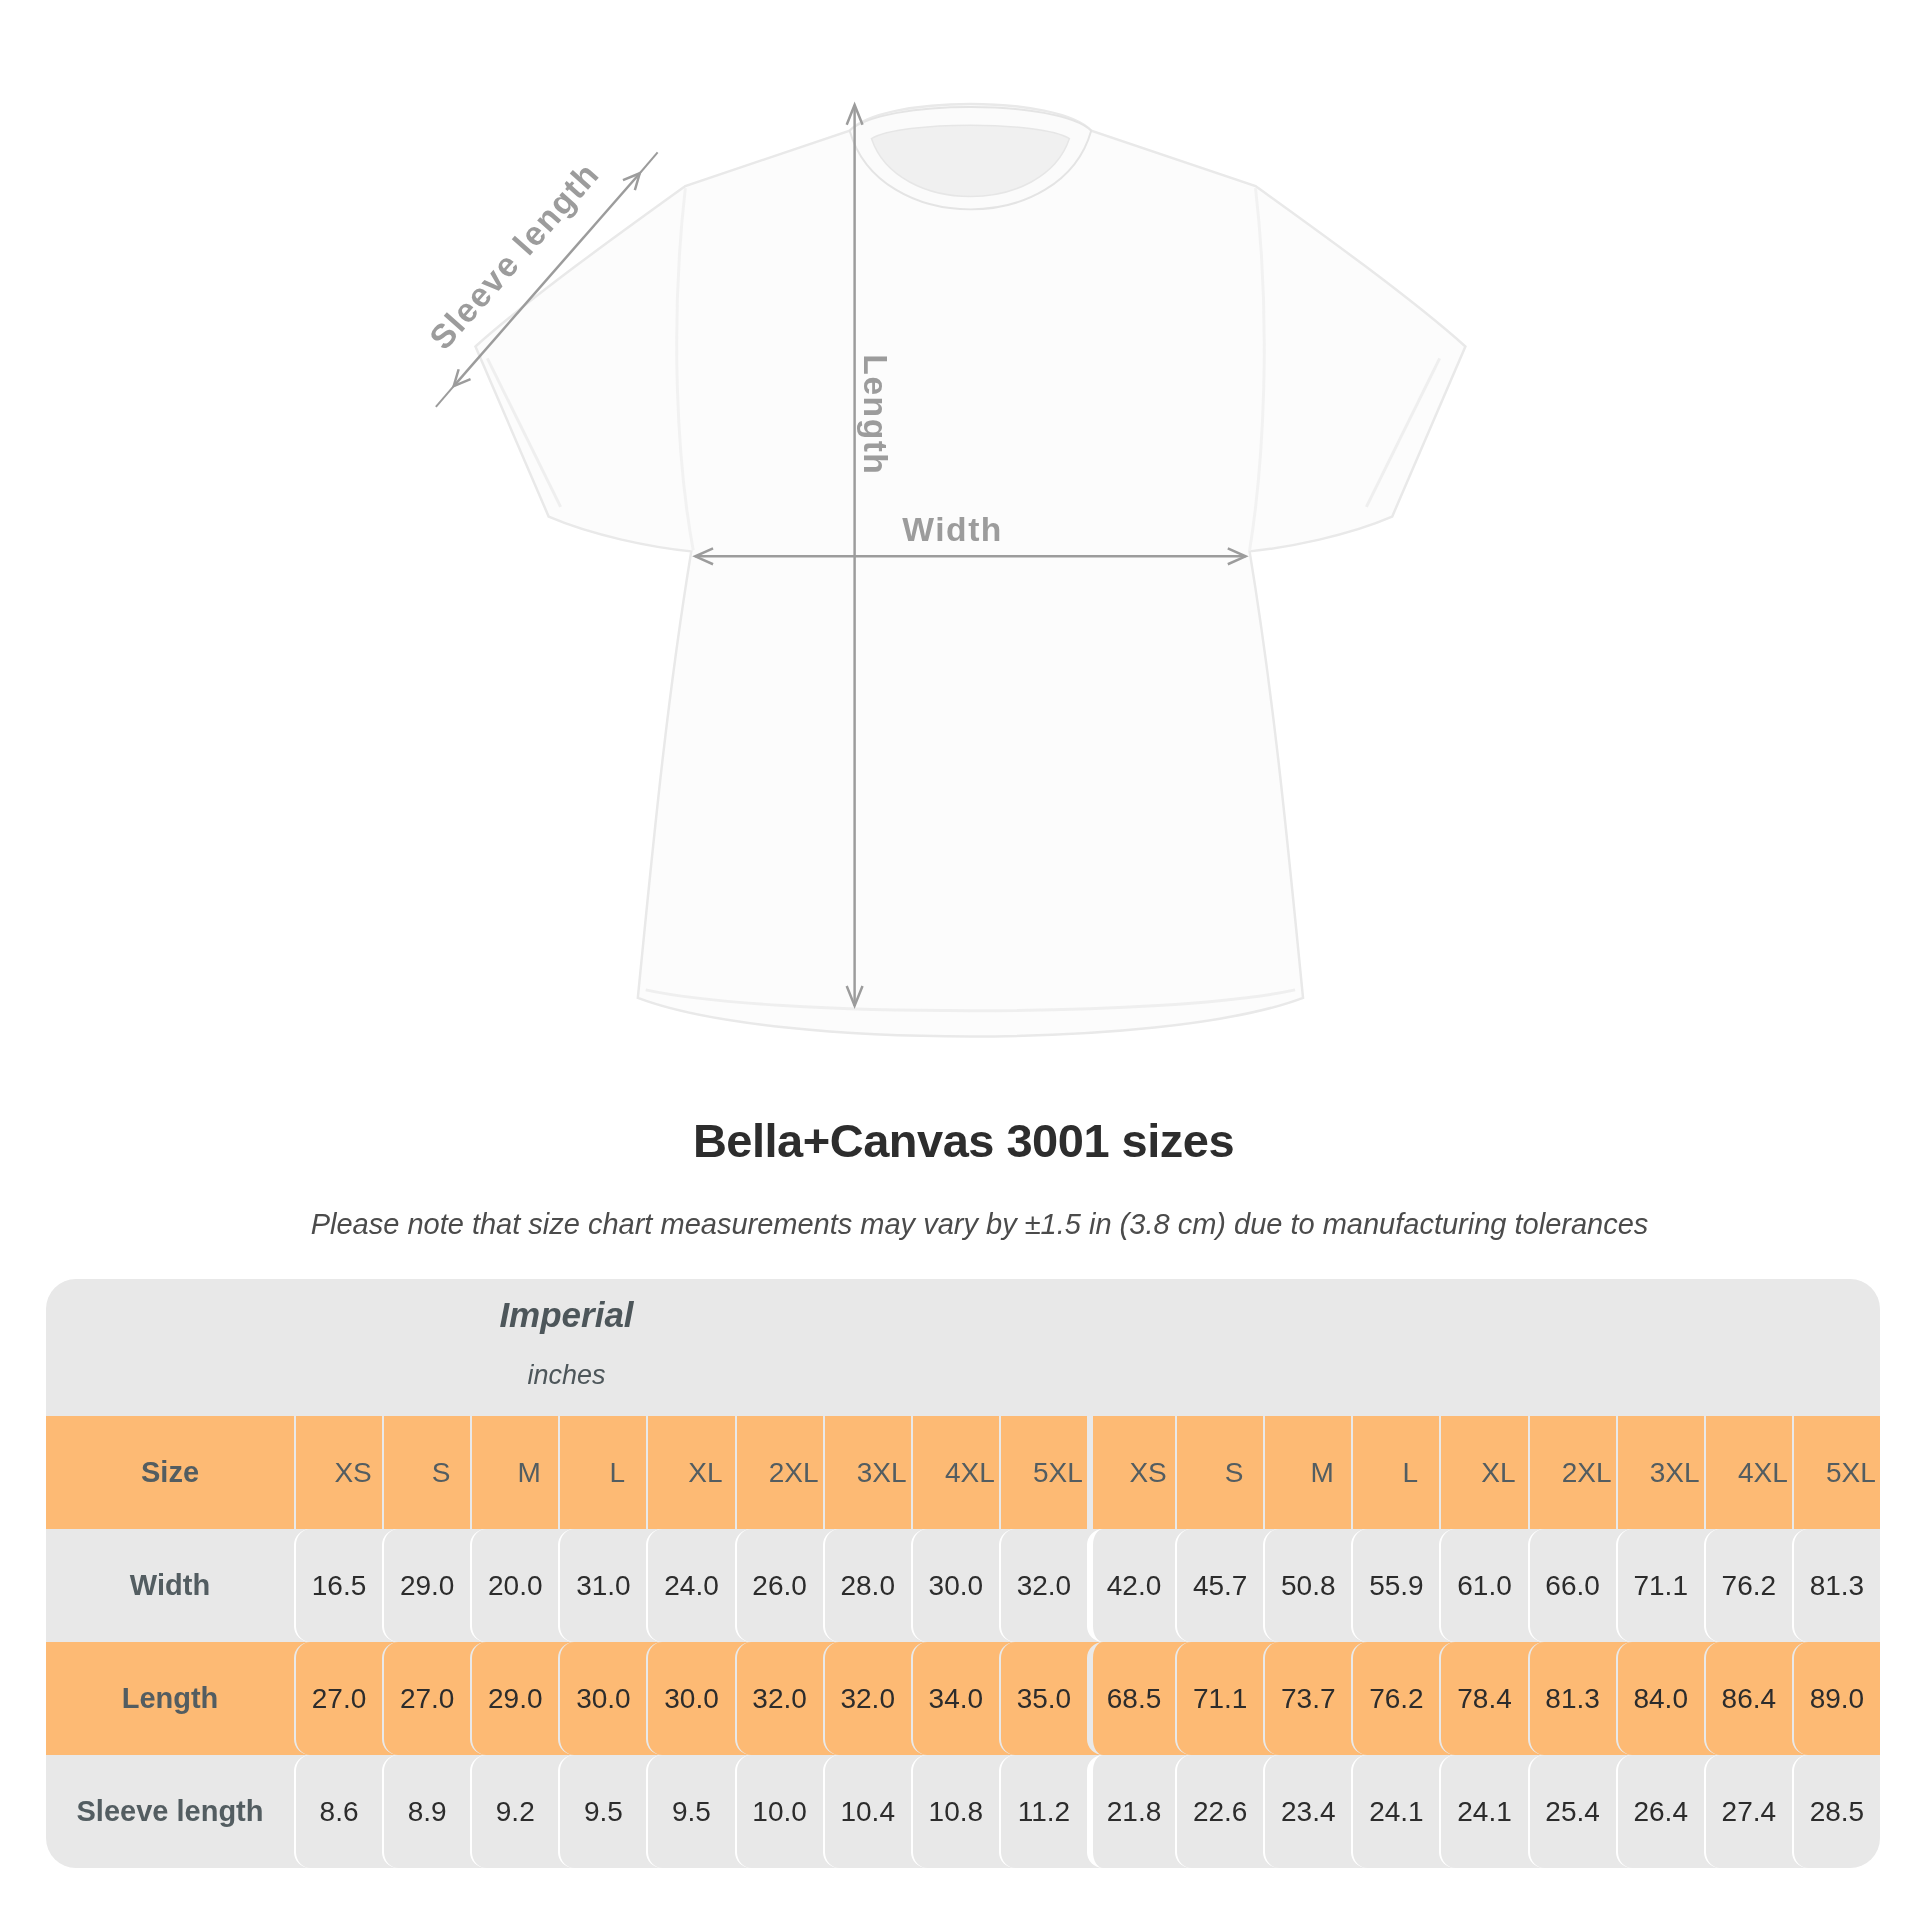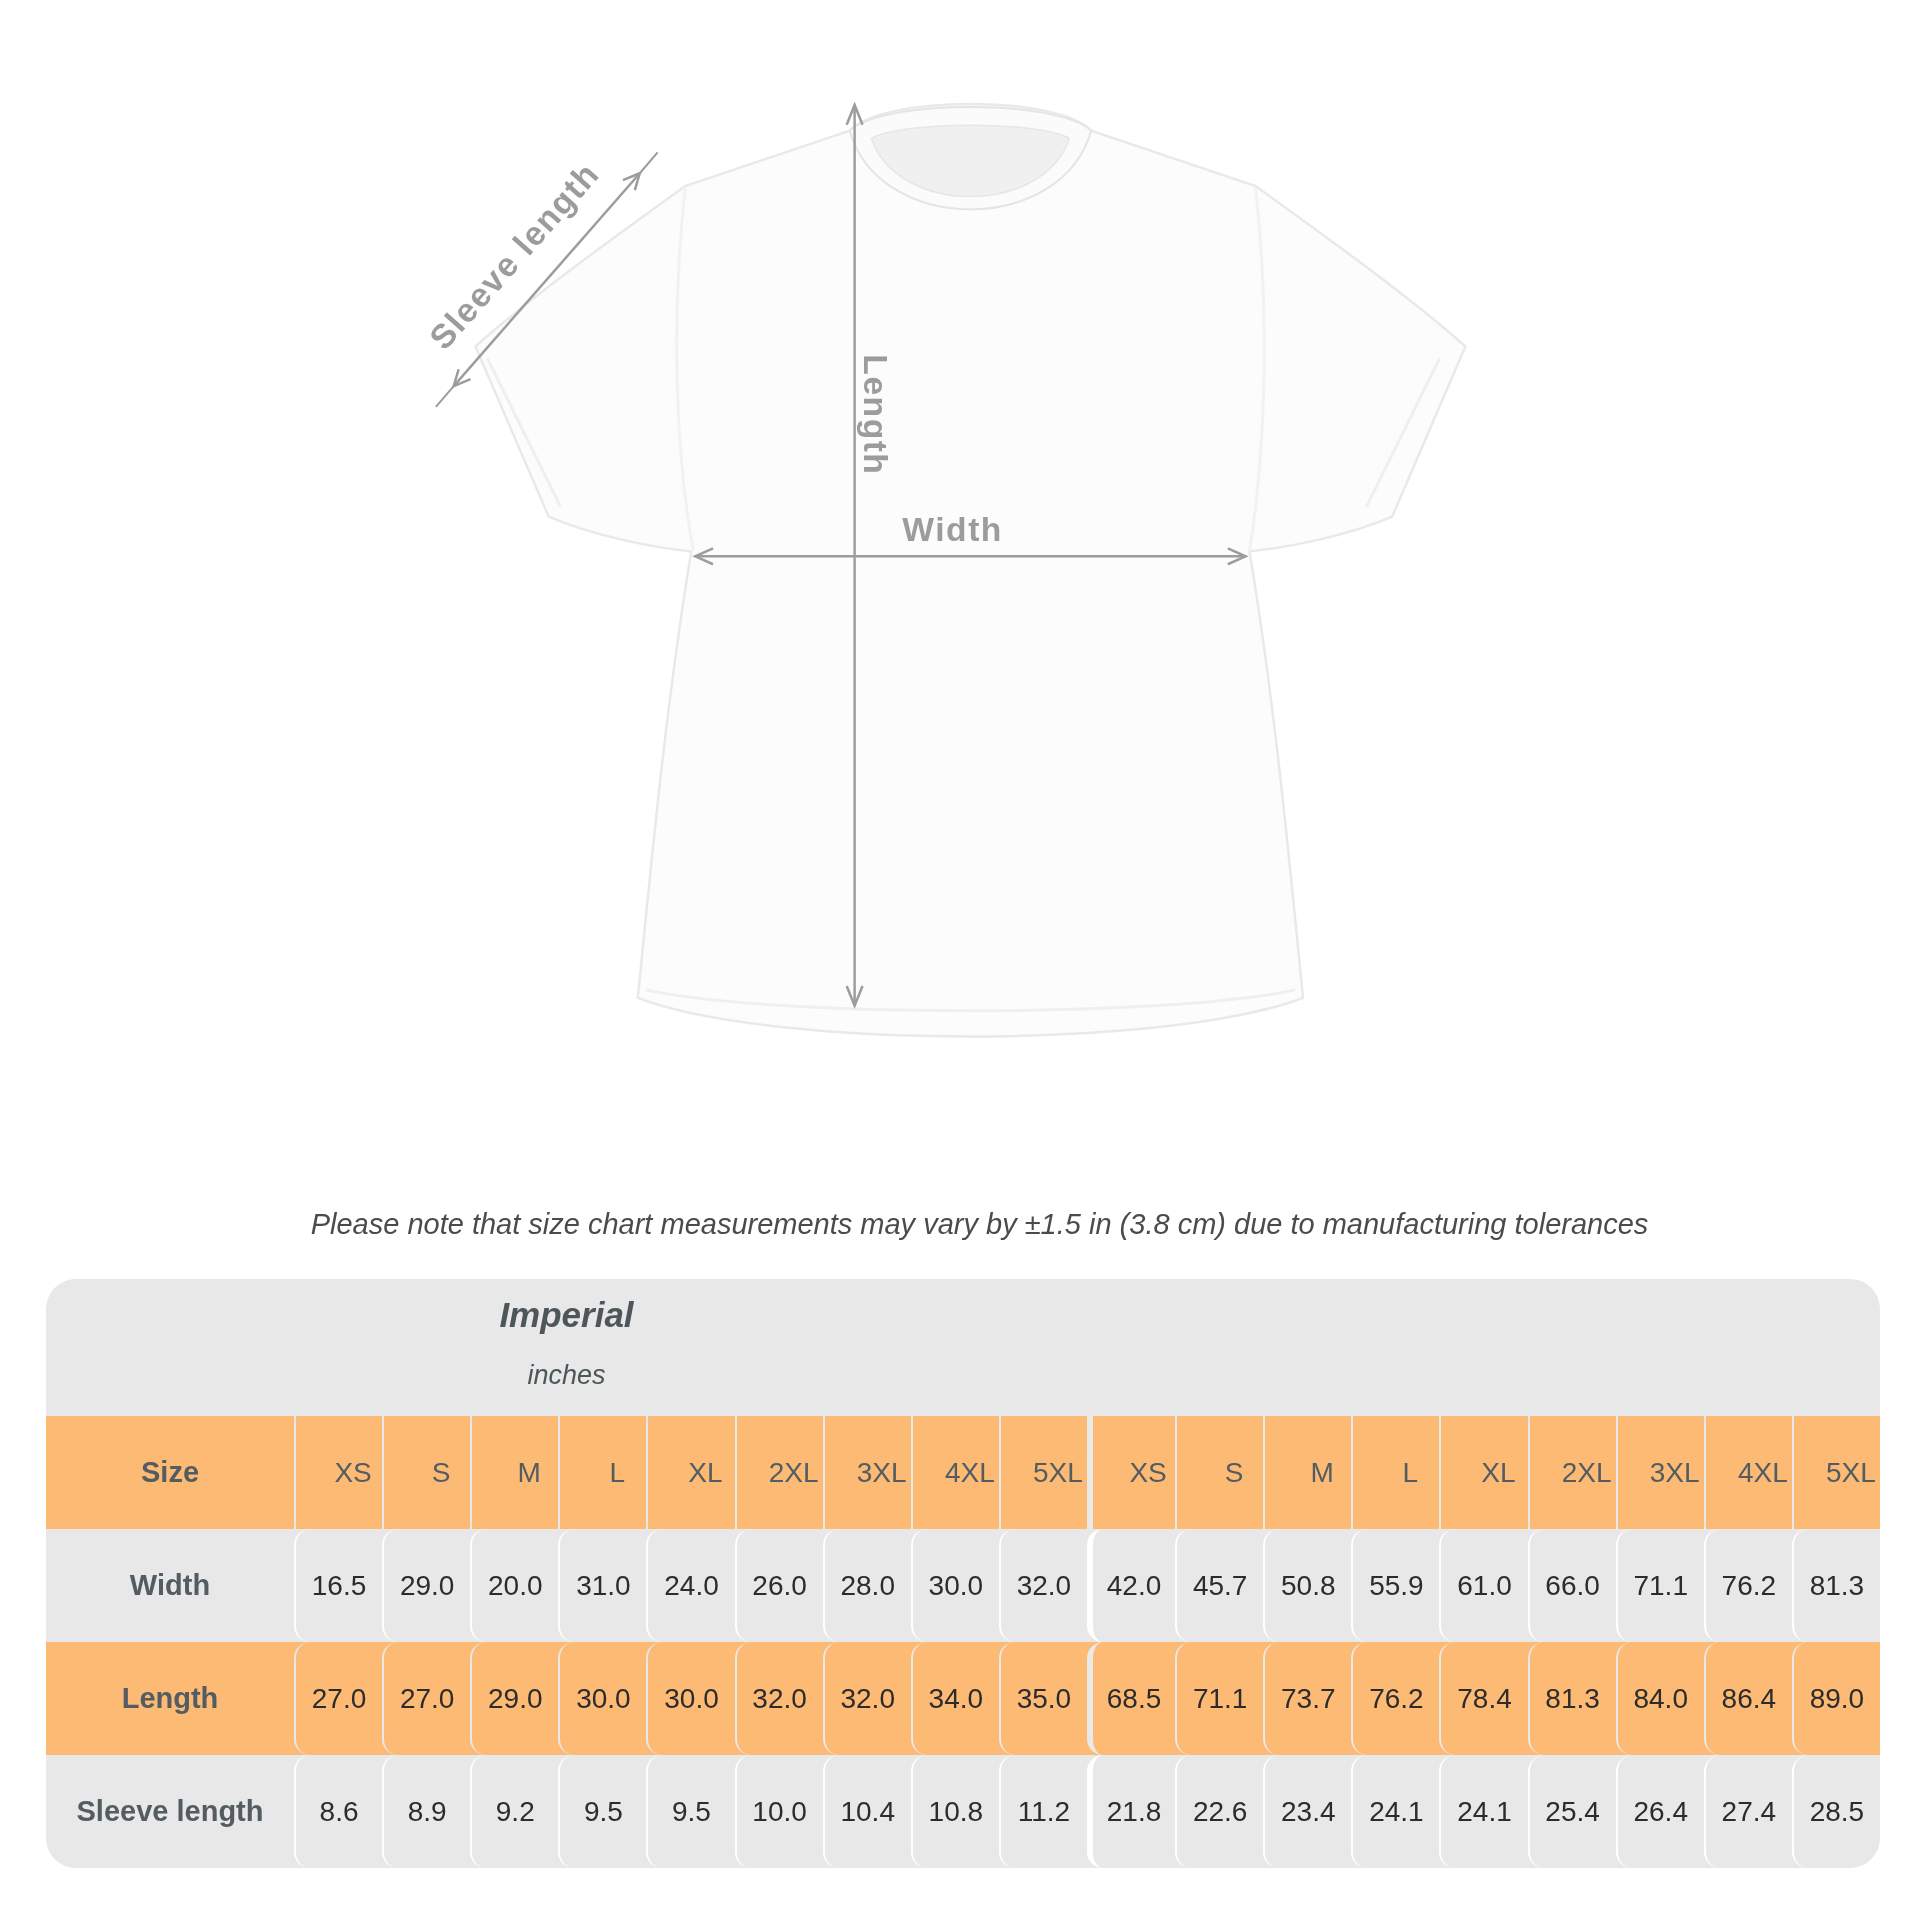--- a/index.html
+++ b/index.html
@@ -90,20 +90,21 @@
         <path d="M 629 182 L 646 175 L 641 192"></path>
         <path d="M 475 383 L 458 390 L 463 373"></path>
       </g>
     </g>
 
     <text class="dim-label" x="528" y="266" text-anchor="middle" transform="rotate(-48.5 528 266)">Sleeve length</text>
     <text class="dim-label" x="872" y="358" transform="rotate(90 872 358)">Length</text>
     <text class="dim-label" x="962" y="547" text-anchor="middle">Width</text>
   </svg>
 
+  <h1 class="page-title">Bella+Canvas 3001 sizes</h1>
   <p class="page-subtitle">Please note that size chart measurements may vary by ±1.5 in (3.8 cm) due to manufacturing tolerances</p>
 
   <div class="size-table">
 
     <div class="band">
       <div class="band-cell">
         <div class="band-label">Imperial</div>
         <div class="band-sub">inches</div>
       </div>
     </div>

